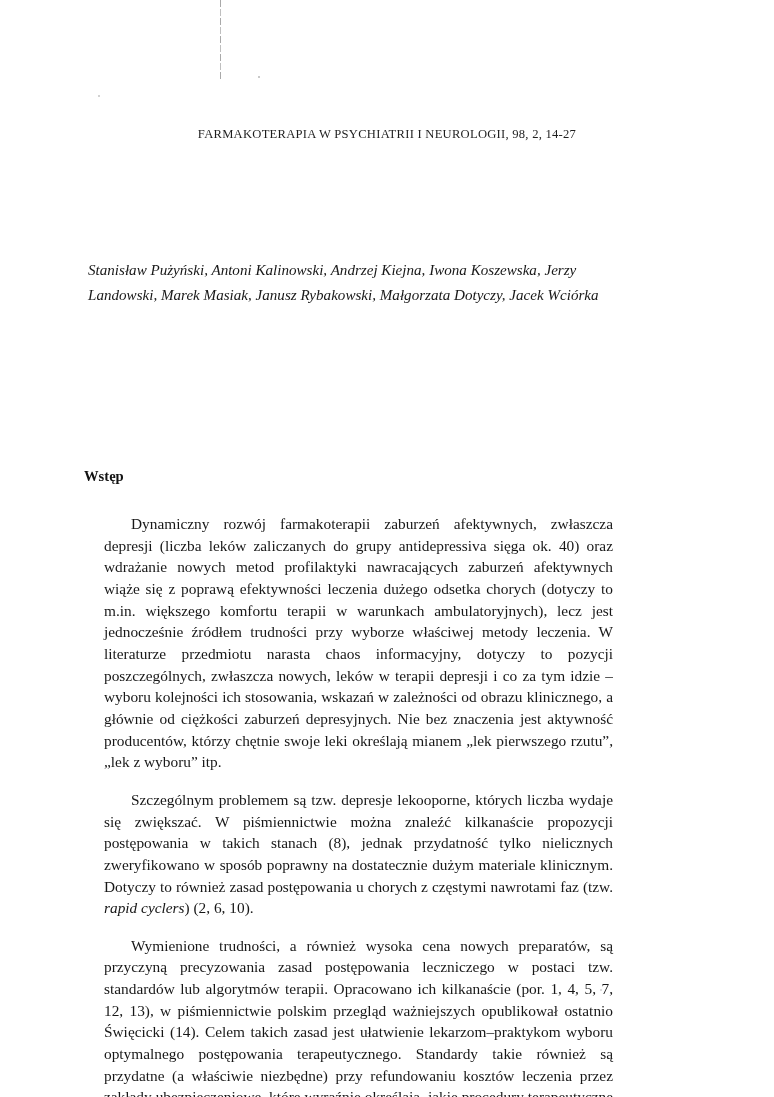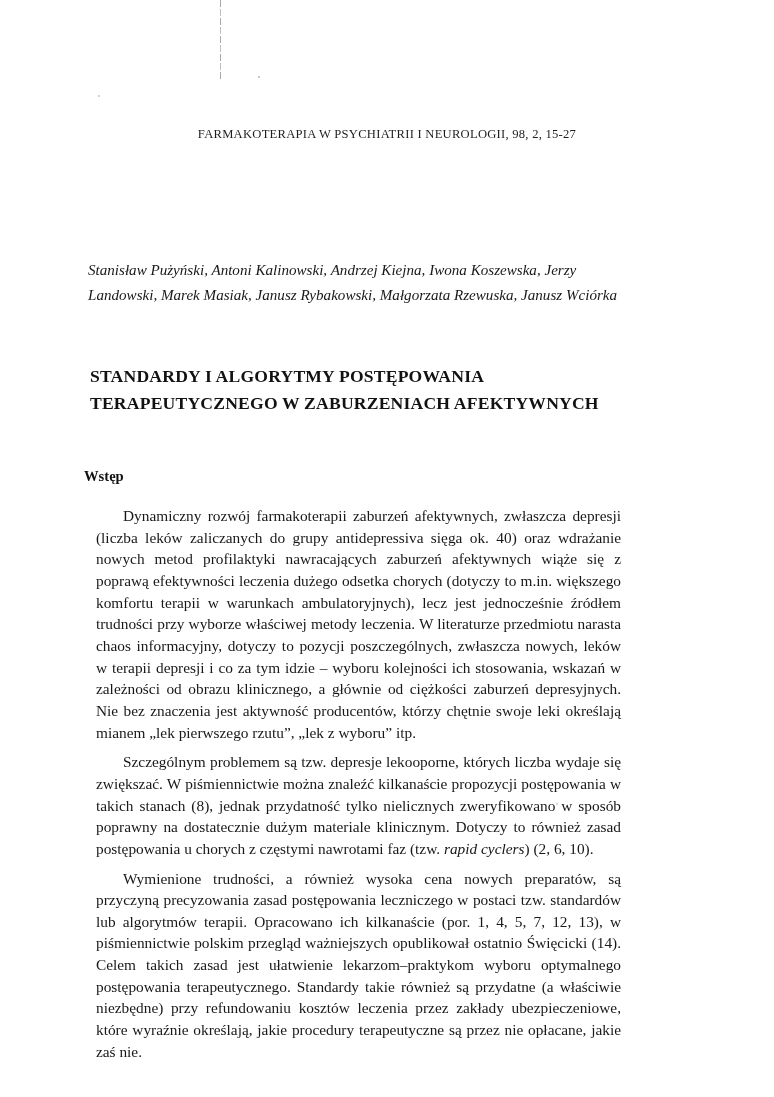--- a/index.html
+++ b/index.html
@@ -98,21 +98,21 @@
     top: 497px;
     width: 541px;
     font-size: 15.35px;
     line-height: 21.65px;
     text-align: justify;
     text-justify: inter-word;
     color: #171717;
     hyphens: manual;
   }
   .body-text p {
-    margin: 8px;
+    margin: 16px;
     text-indent: 27px;
   }
   .body-text p:last-child {
     text-align: justify;
   }
   .body-text i { }
 
   
   .body-text p { text-align-last: left; }
 </style>
@@ -120,25 +120,24 @@
 <body>
 
 <div class="page">
 
   <div class="scan-artifact"></div>
   <div class="scan-speck speck-a"></div>
   <div class="scan-speck speck-b"></div>
   <div class="scan-speck speck-c"></div>
   <div class="scan-speck speck-d"></div>
 
-  <div class="journal-head">FARMAKOTERAPIA W PSYCHIATRII I NEUROLOGII, 98, 2, 15-27</div>
+  <div class="journal-head">FARMAKOTERAPIA W PSYCHIATRII I NEUROLOGII, 98, 2, 14-27</div>
 
-  <div class="authors">Stanisław Pużyński, Antoni Kalinowski, Andrzej Kiejna, Iwona Koszewska, Jerzy Landowski, Marek Masiak, Janusz Rybakowski, Małgorzata Rzewuska, Janusz Wciórka</div>
+  <div class="authors">Stanisław Pużyński, Antoni Kalinowski, Andrzej Kiejna, Iwona Koszewska, Jerzy Landowski, Marek Masiak, Janusz Rybakowski, Małgorzata Dotyczy, Jacek Wciórka</div>
 
-  <h1 class="doc-title">STANDARDY I ALGORYTMY POSTĘPOWANIA TERAPEUTYCZNEGO W ZABURZENIACH AFEKTYWNYCH</h1>
 
   <h2 class="section-heading">Wstęp</h2>
 
   <div class="body-text">
     <p>Dynamiczny rozwój farmakoterapii zaburzeń afektywnych, zwłaszcza depresji (liczba leków zaliczanych do grupy antidepressiva sięga ok. 40) oraz wdrażanie nowych metod profilaktyki nawracających zaburzeń afektywnych wiąże się z poprawą efektywności leczenia dużego odsetka chorych (dotyczy to m.in. większego komfortu terapii w warunkach ambulatoryjnych), lecz jest jednocześnie źródłem trudności przy wyborze właściwej metody leczenia. W literaturze przedmiotu narasta chaos informacyjny, dotyczy to pozycji poszczególnych, zwłaszcza nowych, leków w terapii depresji i co za tym idzie – wyboru kolejności ich stosowania, wskazań w zależności od obrazu klinicznego, a głównie od ciężkości zaburzeń depresyjnych. Nie bez znaczenia jest aktywność producentów, którzy chętnie swoje leki określają mianem „lek pierwszego rzutu”, „lek z wyboru” itp.</p>
     <p><span>Szczególnym problemem są tzw. depresje lekooporne, których liczba wydaje się zwiększać. W piśmiennictwie można znaleźć kilkanaście propozycji postępowania w takich stanach (8), jednak przydatność tylko nielicznych zweryfikowano w sposób poprawny na dostatecznie dużym materiale klinicznym. Dotyczy to również zasad postępowania u chorych z częstymi nawrotami faz (tzw. </span><i>rapid cyclers</i><span>) (2, 6, 10).</span></p>
     <p>Wymienione trudności, a również wysoka cena nowych preparatów, są przyczyną precyzowania zasad postępowania leczniczego w postaci tzw. standardów lub algorytmów terapii. Opracowano ich kilkanaście (por. 1, 4, 5, 7, 12, 13), w piśmiennictwie polskim przegląd ważniejszych opublikował ostatnio Święcicki (14). Celem takich zasad jest ułatwienie lekarzom–praktykom wyboru optymalnego postępowania terapeutycznego. Standardy takie również są przydatne (a właściwie niezbędne) przy refundowaniu kosztów leczenia przez zakłady ubezpieczeniowe, które wyraźnie określają, jakie procedury terapeutyczne są przez nie opłacane, jakie zaś nie.</p>
   </div>
 
 </div>

